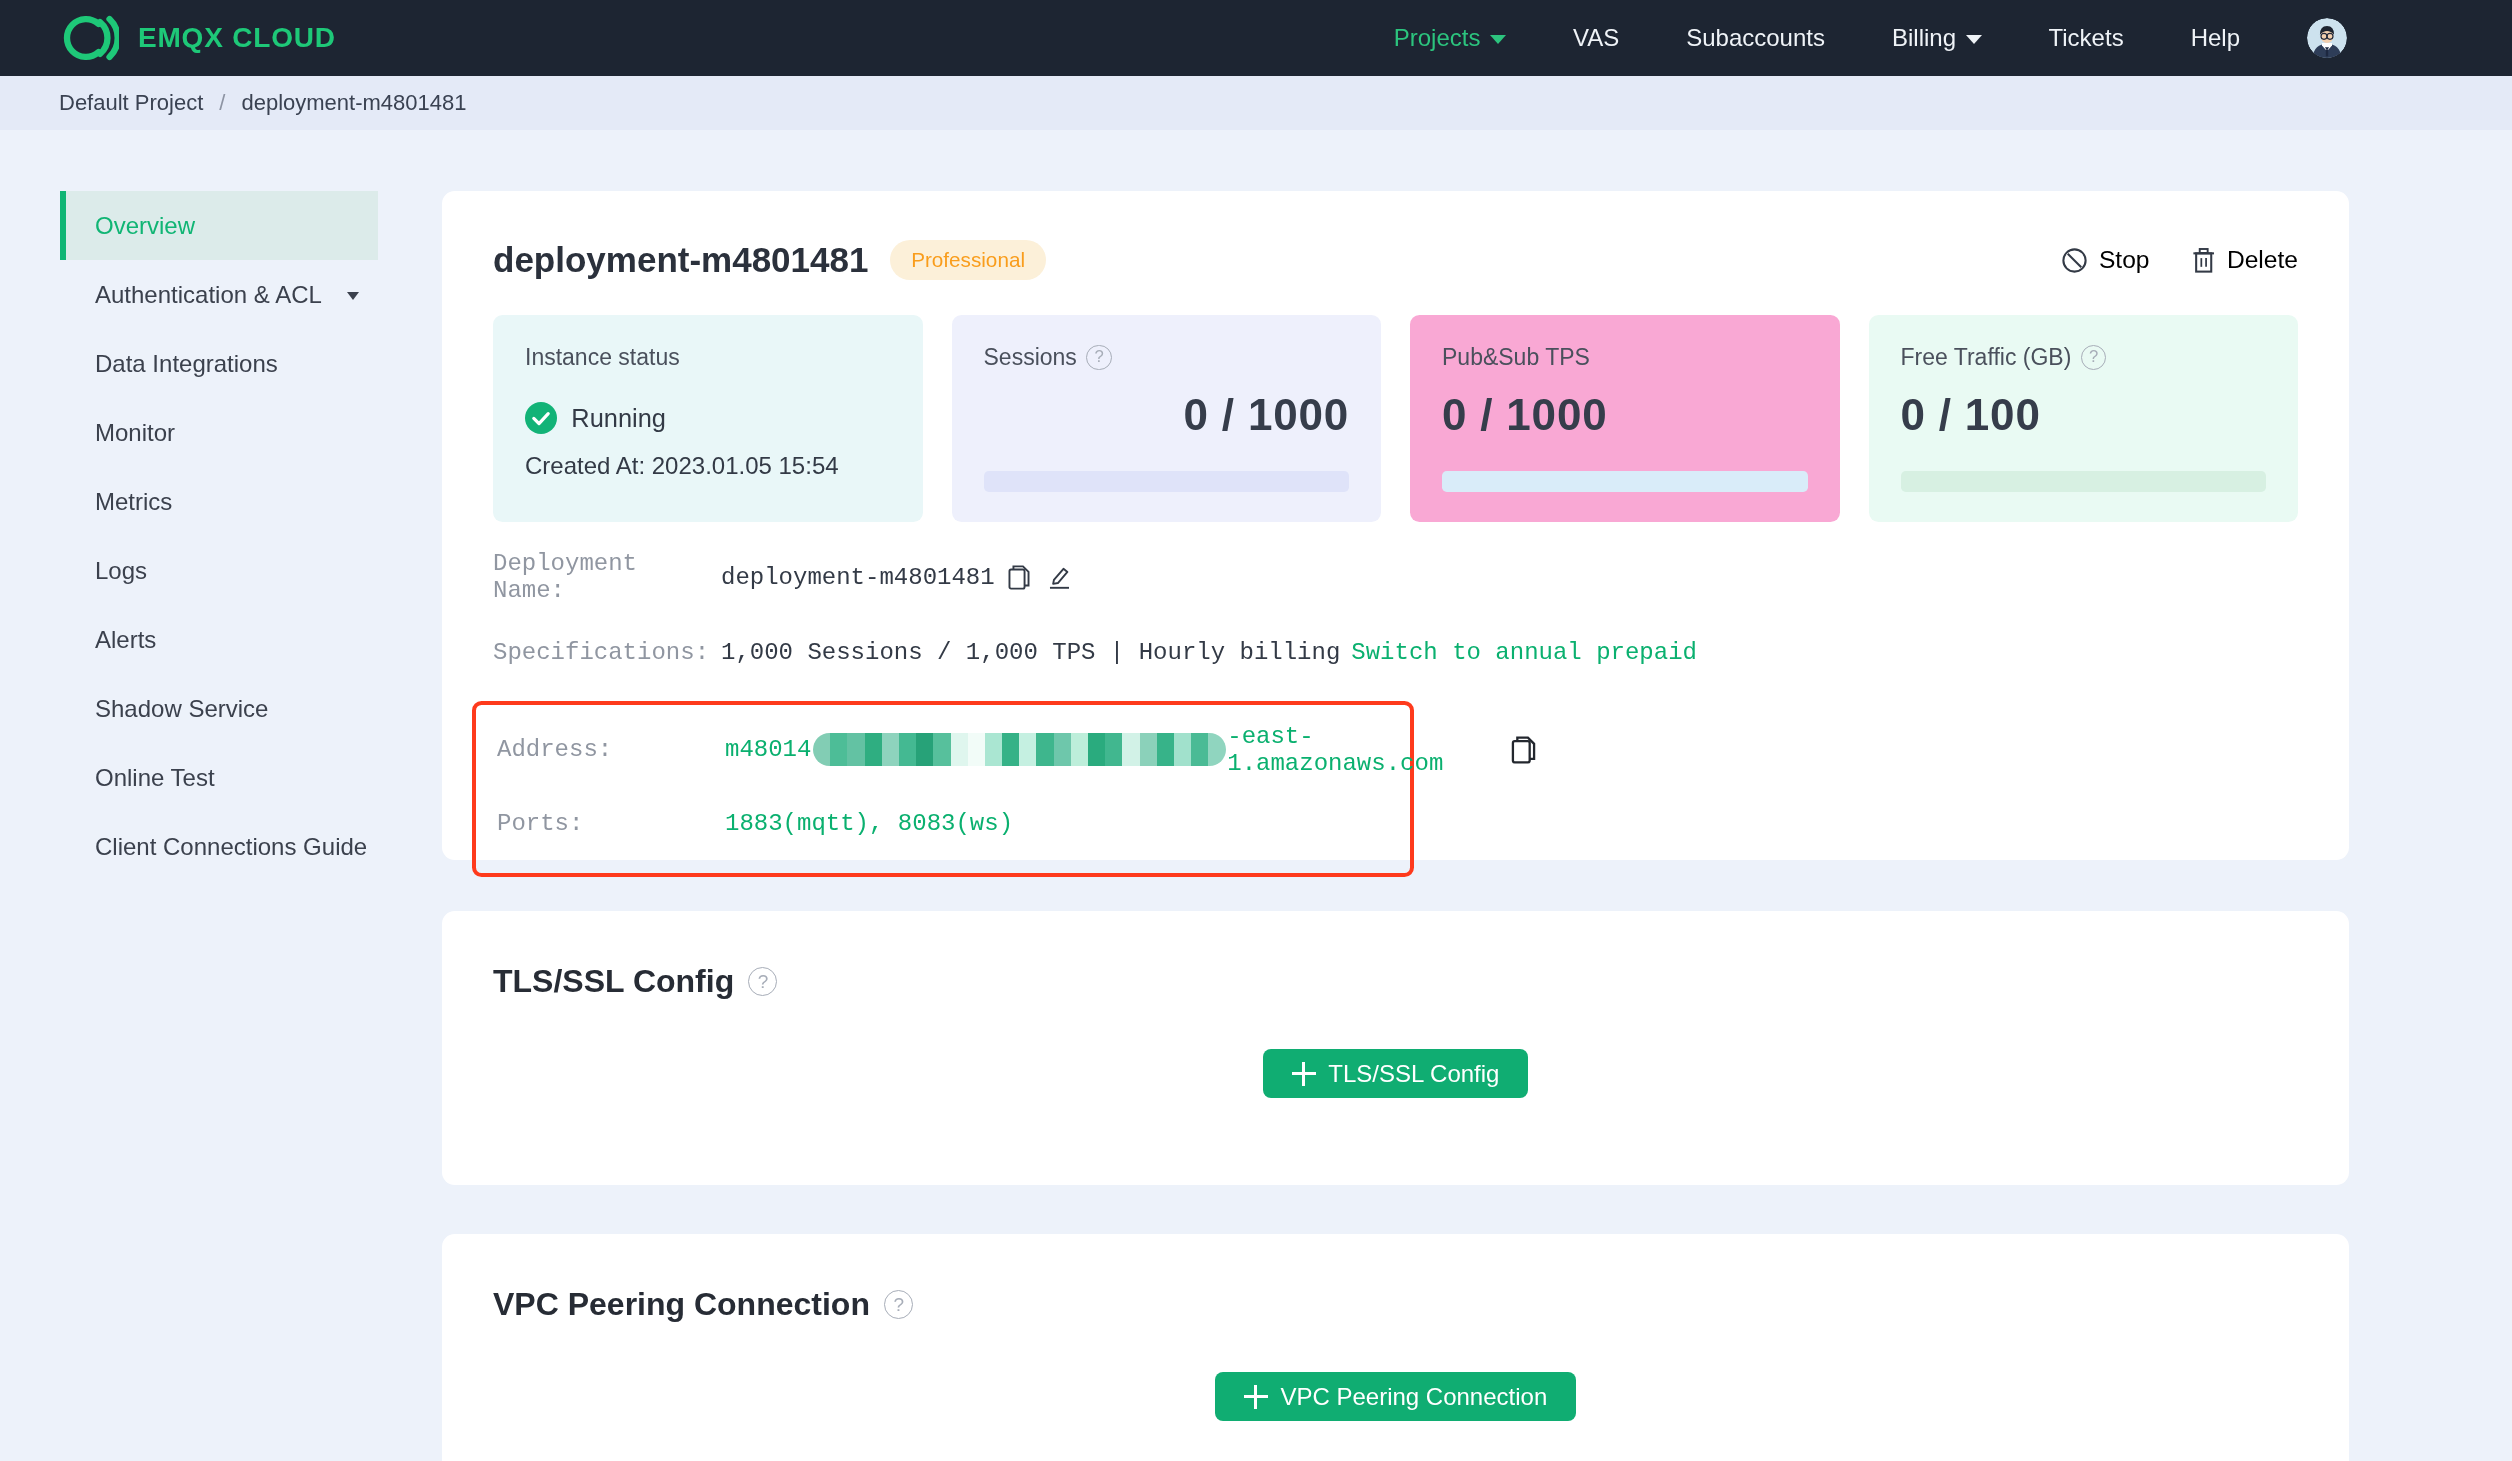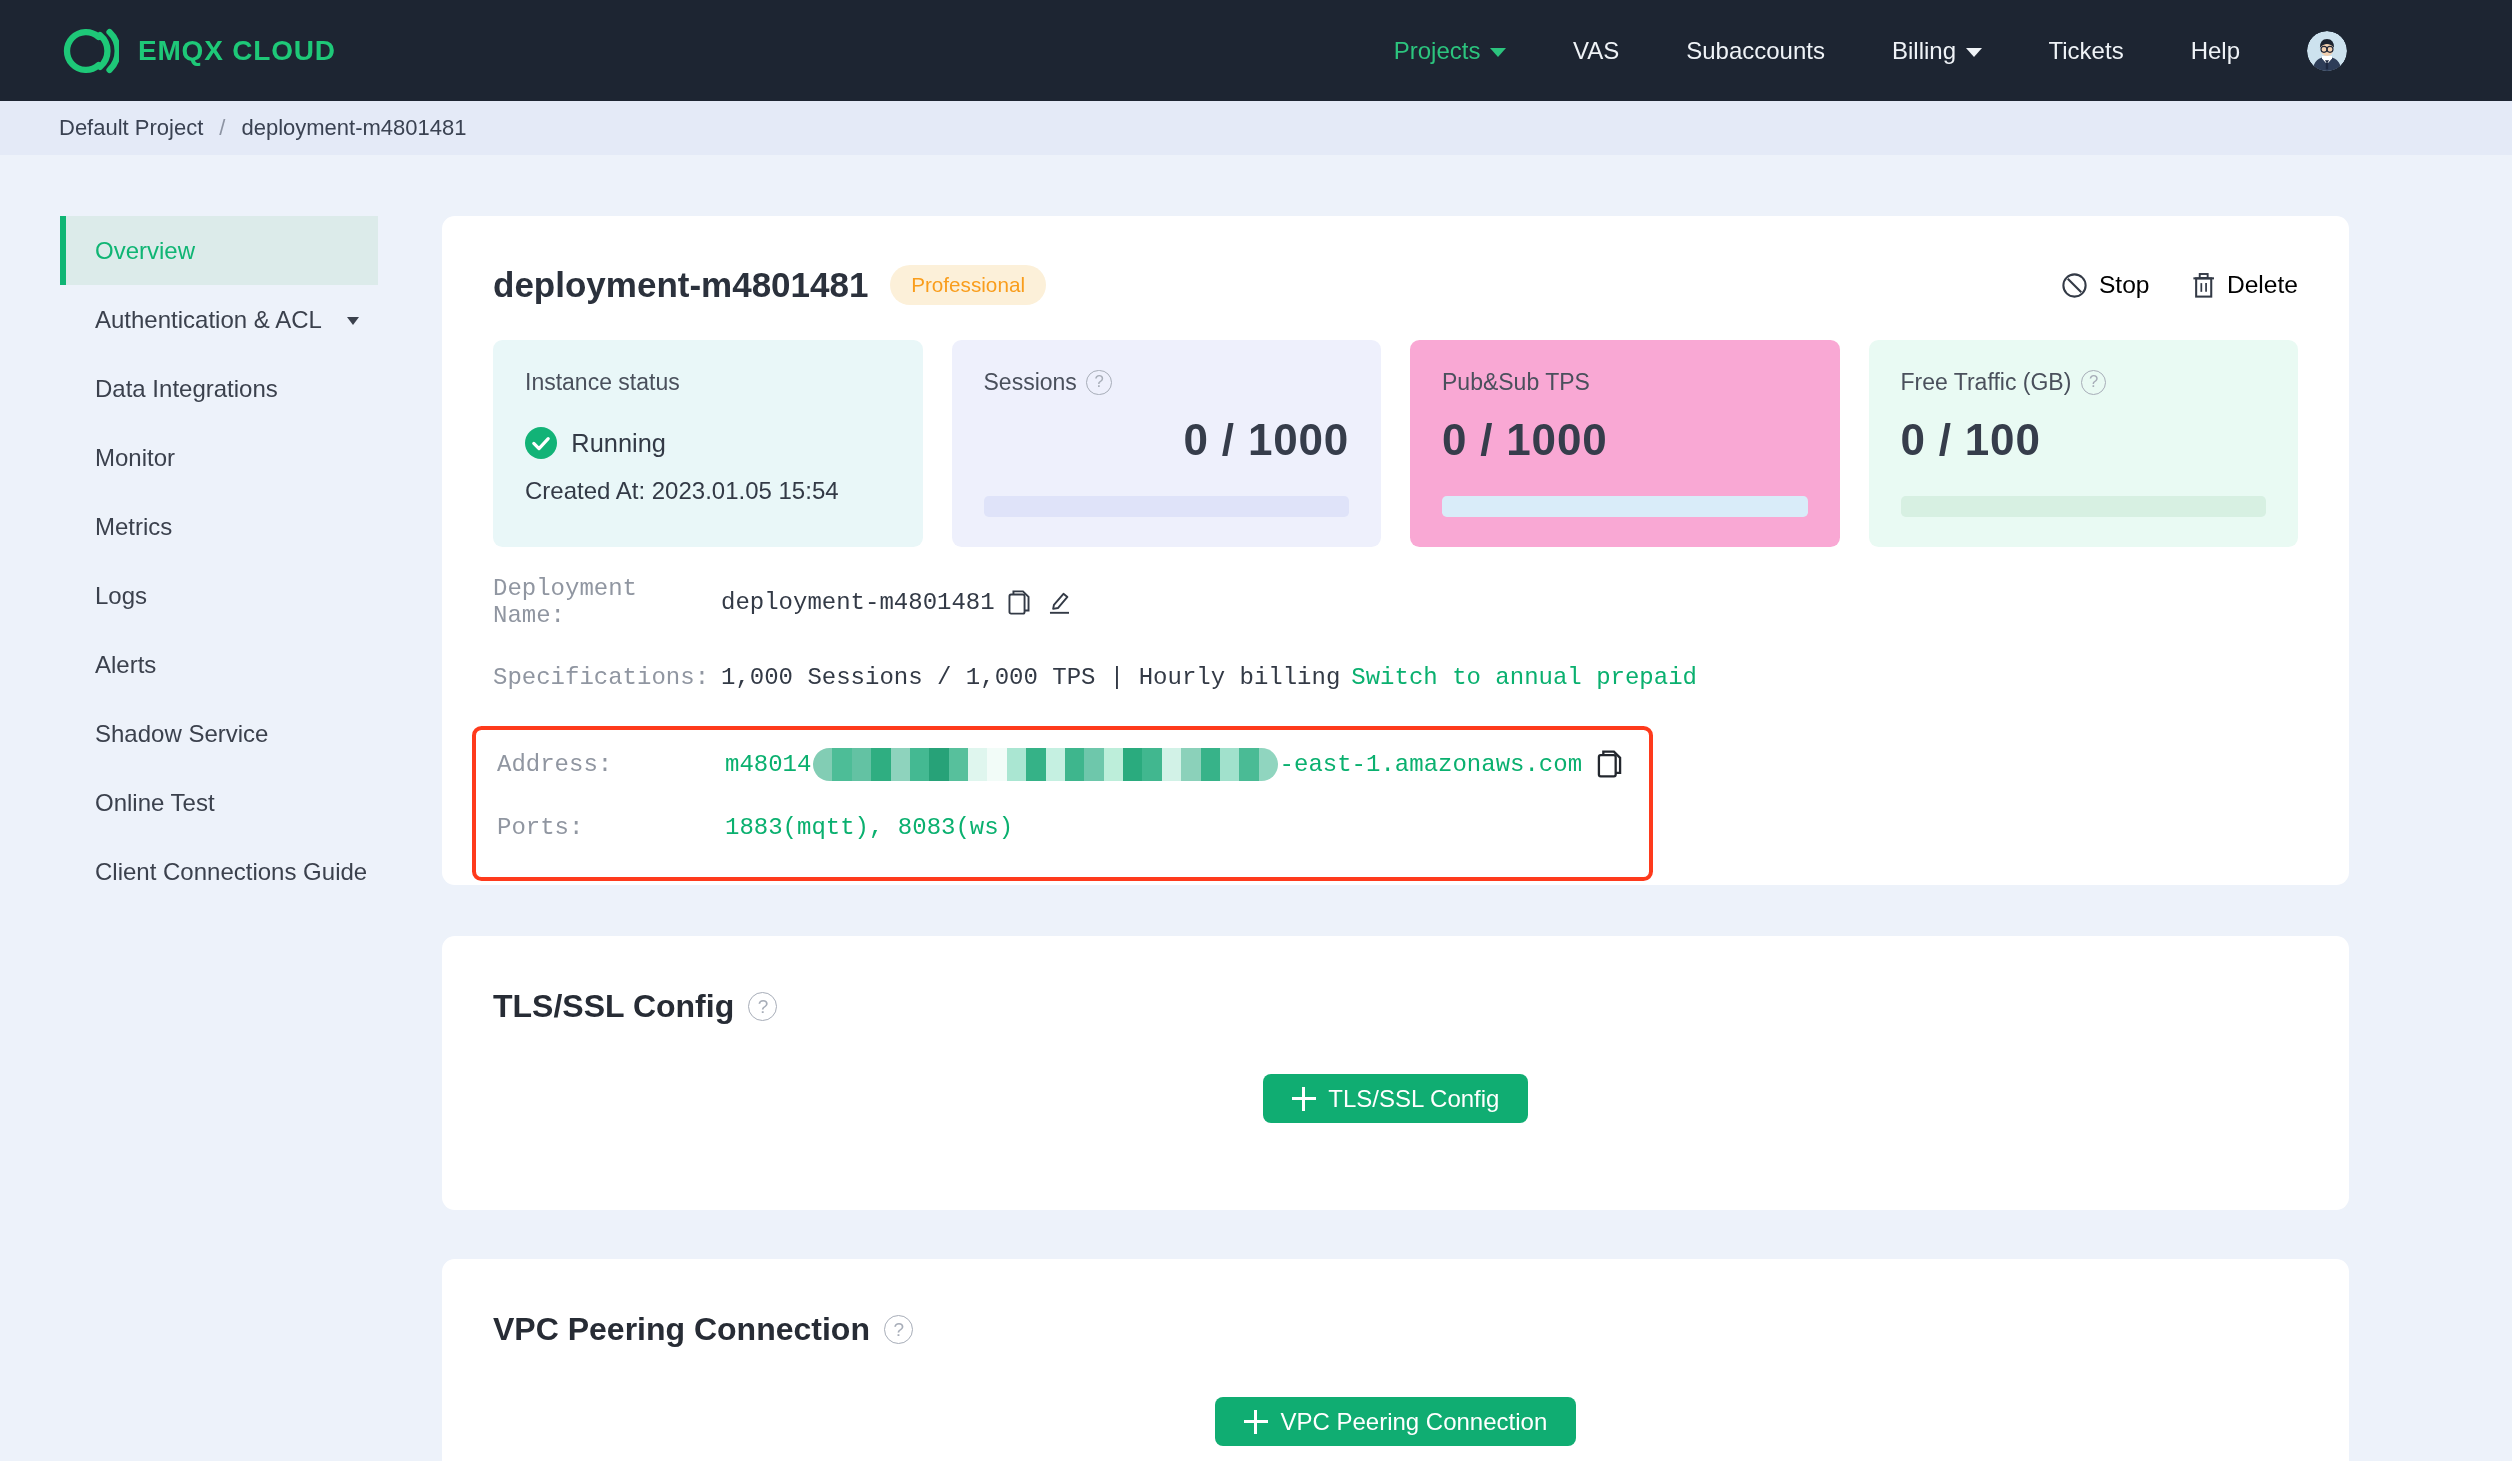--- a/index.html
+++ b/index.html
@@ -5,21 +5,21 @@
   * { box-sizing: border-box; margin: 0; padding: 0; }
   html, body { width: 2512px; height: 1462px; overflow: hidden; }
   body {
     font-family: "Liberation Sans", "DejaVu Sans", sans-serif;
     background: #edf2fa;
     color: #333a46;
   }
 
   
   .navbar {
-    height: 101px; background: #1d2532;
+    height: 76px; background: #1d2532;
     display: flex; align-items: center;
     padding: 0 165px 0 59px;
   }
   .logo { display: flex; align-items: center; gap: 19px; }
   .logo-text { font-size: 28px; font-weight: 700; letter-spacing: 0.8px; color: #1ec878; }
   .nav-items { margin-left: auto; display: flex; align-items: center; gap: 67px; }
   .nav-item { font-size: 24px; color: #eff3f7; display: flex; align-items: center; gap: 9.5px; cursor: pointer; }
   .nav-item.active { color: #2cc47e; }
   .caret-down { width: 0; height: 0; border-left: 8px solid transparent; border-right: 8px solid transparent; border-top: 9.5px solid currentColor; margin-top: 3.2px; }
   .avatar { width: 40px; height: 40px; border-radius: 50%; overflow: hidden; flex: 0 0 auto; cursor: pointer; }
@@ -83,21 +83,21 @@
   
   .details { margin-top: 28px; font-family: Liberation Mono, monospace; }
   .detail-row { display: flex; align-items: center; margin-bottom: 35px; font-size: 24px; }
   .detail-label { width: 228px; flex: 0 0 auto; color: #9096a1; }
   .detail-value { color: #333a46; display: flex; align-items: center; }
   .green-text { color: #0ab06f; }
   .spec-link { color: #0ab06f; margin-left: 11px; cursor: pointer; text-decoration: none; }
   .icon-btn { background: none; border: none; cursor: pointer; display: inline-flex; align-items: center; padding: 0; }
 
   .red-annotation {
-    width: 1181px; margin-left: -20.7px; padding: 17.5px 0 3.2px 20.7px;
+    width: 942px; margin-left: -20.7px; padding: 17.5px 0 3.2px 20.7px;
     border: 4.8px solid #fe3a1c; border-radius: 9.5px;
   }
   .red-annotation .detail-row { margin-bottom: 33px; }
   .mosaic { display: inline-flex; width: 465px; height: 33px; border-radius: 16.7px; overflow: hidden; margin: 0 1.6px; vertical-align: middle; }
   .mosaic span { flex: 1; }
 
   
   .tls-card { margin-top: 51px; height: 274px; padding: 52px 51px; }
   .vpc-card { margin-top: 49px; height: 334px; padding: 52px 51px; }
   .section-title-row { display: flex; align-items: center; gap: 14.3px; }

